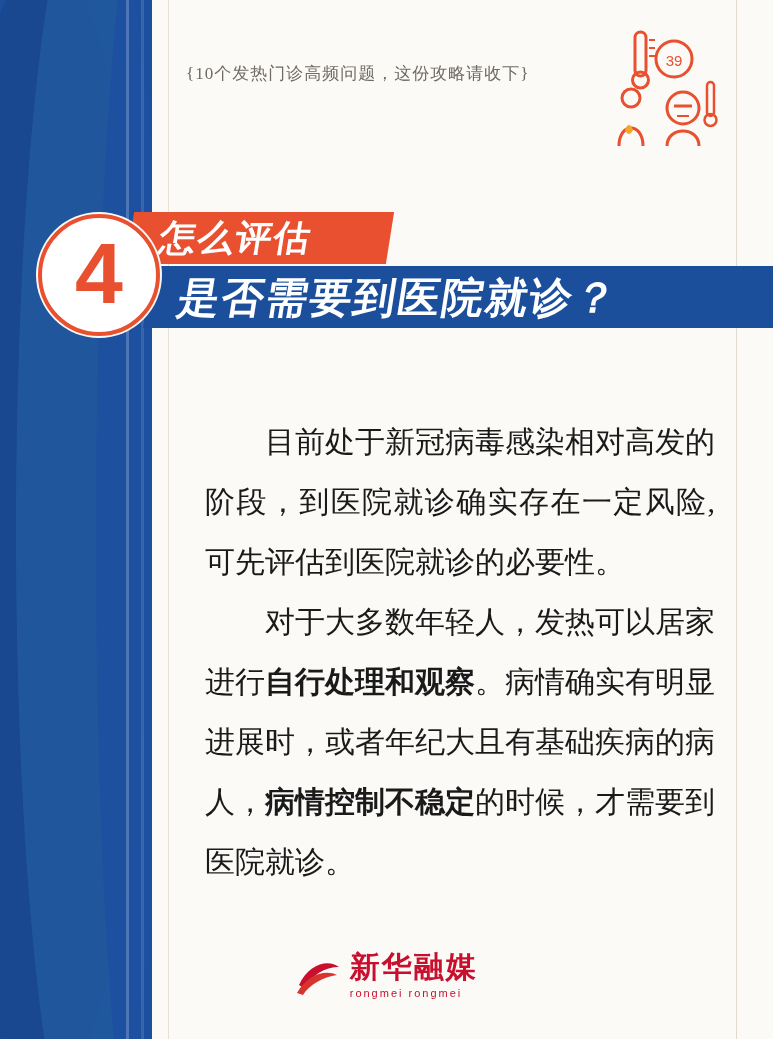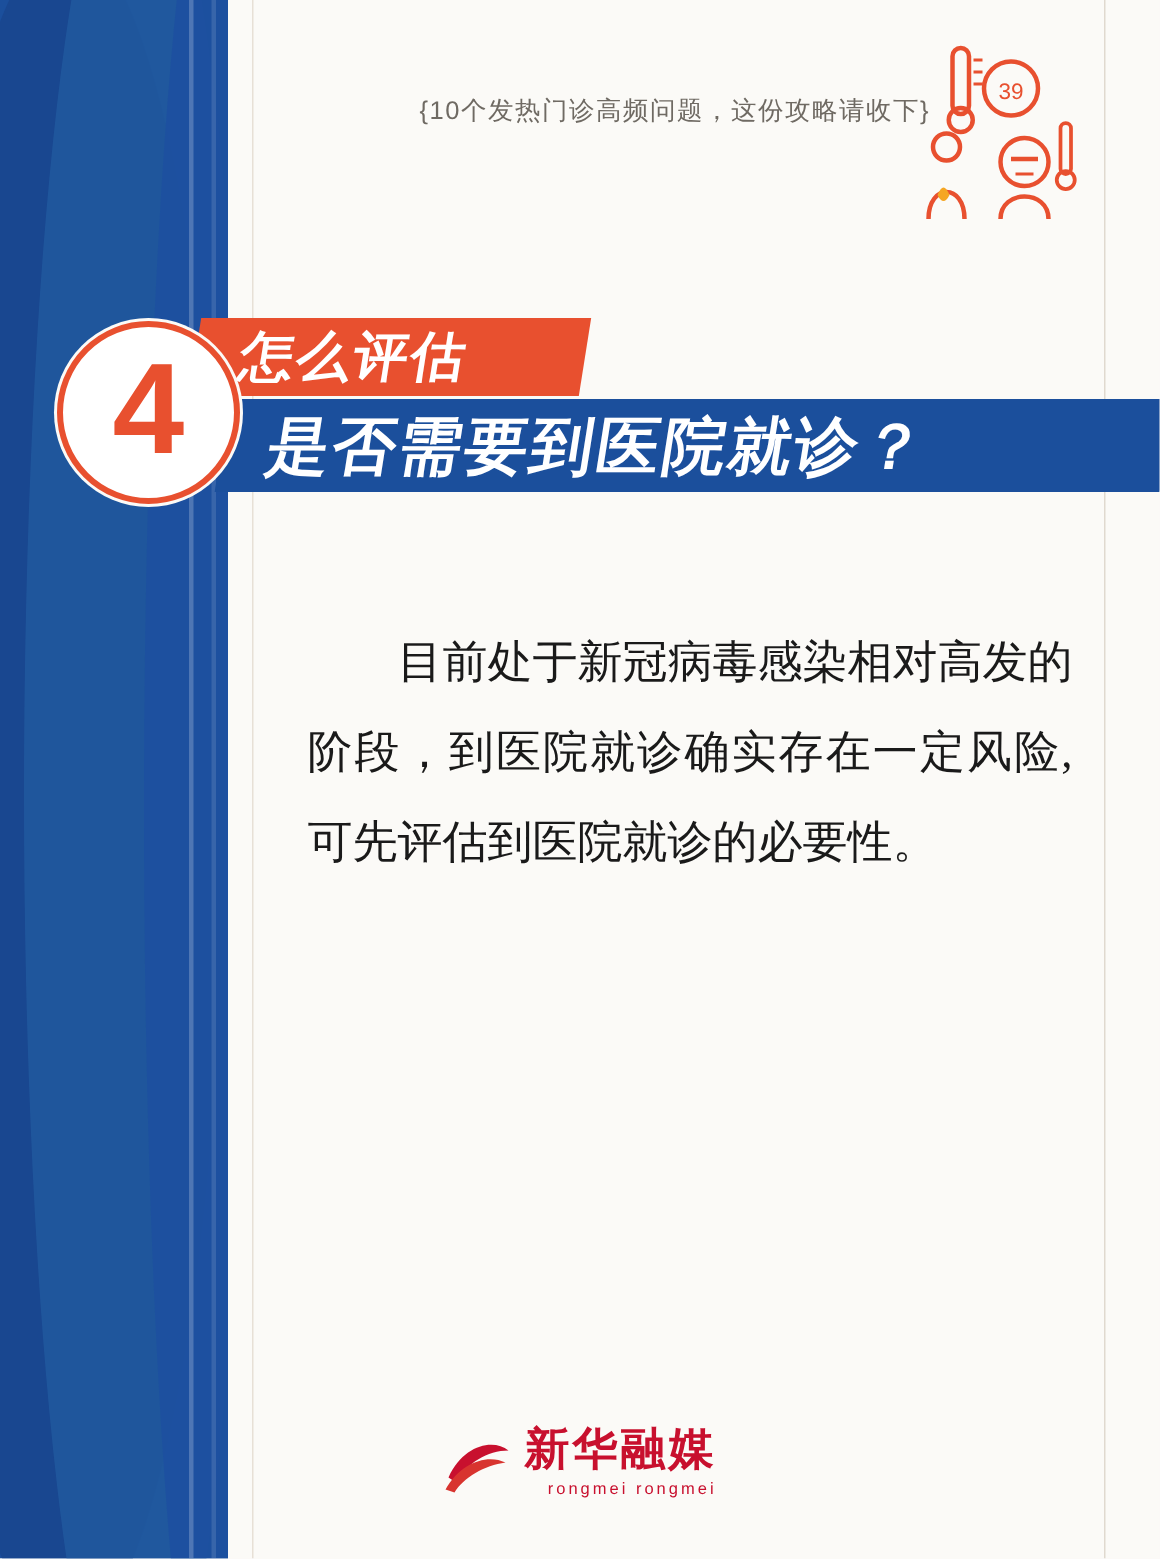--- a/index.html
+++ b/index.html
@@ -86,25 +86,26 @@
     height: 1039px;
     background: #e7e0d6;
   }
 
   
   .top-caption {
     position: absolute;
     left: 170px;
     top: 62px;
     width: 450px;
-    text-align: right;
+    text-align: left;
     font-size: 17px;
     letter-spacing: 1px;
     color: #6f6a63;
-    font-family: Liberation Sans, sans-serif;
+    font-family: Liberation Serif, serif;
+    padding-left: 16px;
   }
 
   
   .icon-art {
     position: absolute;
     right: 32px;
     top: 26px;
     width: 130px;
     height: 130px;
   }
@@ -227,21 +228,21 @@
   .logo-mark {
     display: inline-block;
     vertical-align: middle;
     width: 46px;
     height: 42px;
     position: relative;
   }
   .logo-text {
     display: inline-block;
     vertical-align: middle;
-    text-align: right;
+    text-align: left;
     margin-left: 4px;
   }
   .logo-cn {
     font-size: 30px;
     font-weight: bold;
     color: #c8102e;
     letter-spacing: 2px;
     line-height: 32px;
     font-family: "Liberation Sans", sans-serif;
   }
@@ -312,20 +313,21 @@
     <div class="band-top"></div>
     <div class="band-top-text">怎么评估</div>
     <div class="band-bottom-text">是否需要到医院就诊？</div>
     <div class="number-circle">
       <span>4</span>
     </div>
   </div>
 
   <div class="body-copy" id="body-copy">
       <p><span>目前处于新冠病毒感染相对高发的阶段，到医院就诊确实存在一定风险,可先评估到医院就诊的必要性。</span></p>
+      <p><span>对于大多数年轻人，发热可以居家进行</span><b>自行处理和观察</b><span>。病情确实有明显进展时，或者年纪大且有基础疾病的病人，</span><b>病情控制不稳定</b><span>的时候，才需要到医院就诊。</span></p>
     </div>
 
   <div class="footer-logo">
     <div class="logo-wrap">
       <span class="logo-mark">
         <svg width="46" height="42" viewBox="0 0 46 42" xmlns="http://www.w3.org/2000/svg">
           <path d="M4 30 C14 8, 34 4, 44 12 C30 12, 16 20, 10 34 Z" fill="#c8102e"></path>
           <path d="M2 38 C12 20, 30 14, 42 20 C28 22, 14 30, 8 40 Z" fill="#d8342f"></path>
         </svg>
       </span>

